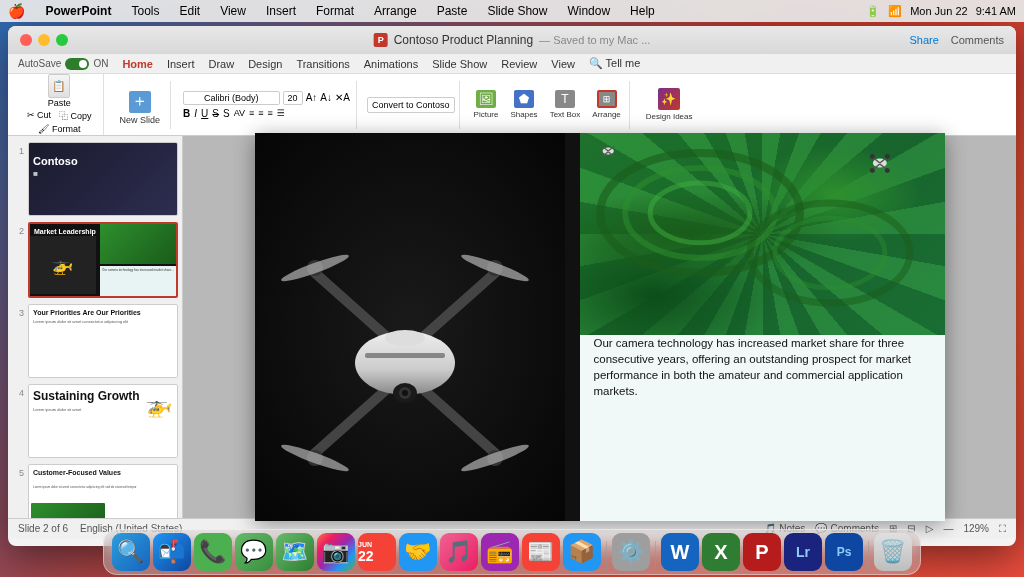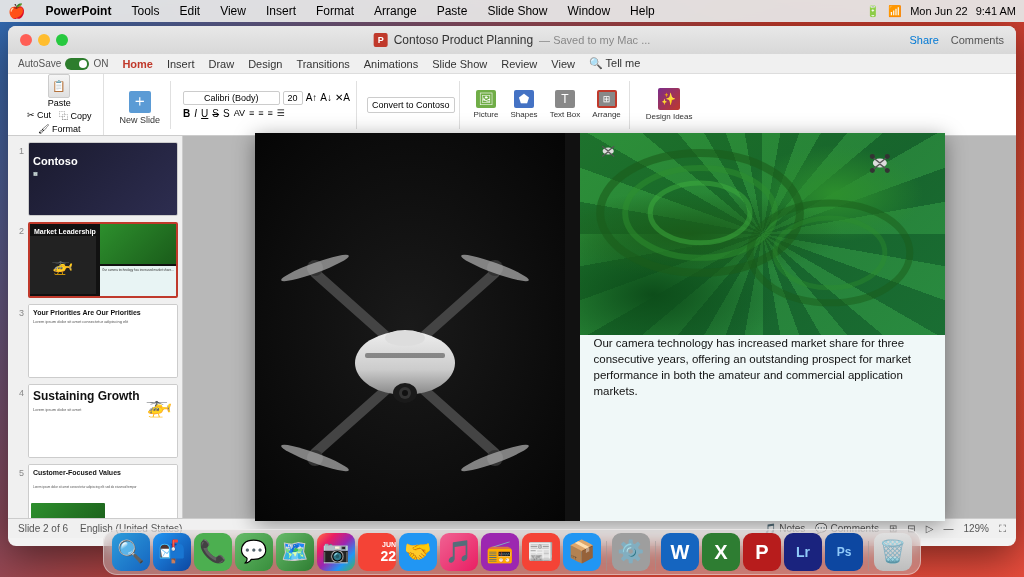--- a/index.html
+++ b/index.html
@@ -805,21 +805,21 @@
 
 </div>
 
 <div class="dock">
   <div class="dock-icon" style="background:linear-gradient(135deg,#2d9cdb,#1565c0);">🔍</div>
   <div class="dock-icon" style="background:linear-gradient(135deg,#2196f3,#0d47a1);">📬</div>
   <div class="dock-icon" style="background:#4caf50;">📞</div>
   <div class="dock-icon" style="background:linear-gradient(135deg,#66bb6a,#388e3c);">💬</div>
   <div class="dock-icon" style="background:linear-gradient(135deg,#66bb6a,#2e7d32);">🗺️</div>
   <div class="dock-icon" style="background:linear-gradient(135deg,#ff7043,#e91e63,#9c27b0,#2196f3,#4caf50);">📷</div>
-  <div class="dock-icon" style="background:#f44336; color:white; font-size:10px; flex-direction:column; display:flex; align-items:flex-end; justify-content:center;">
+  <div class="dock-icon" style="background:#f44336; color:white; font-size:10px; flex-direction:column; display:flex; align-items:flex-start; justify-content:center;">
     <div style="font-size:7px; color:white; font-weight:bold;">JUN</div>
     <div style="font-size:14px; color:white; font-weight:bold;">22</div>
   </div>
   <div class="dock-icon" style="background:#2196f3;">🤝</div>
   <div class="dock-icon" style="background:linear-gradient(135deg,#f06292,#e91e63);">🎵</div>
   <div class="dock-icon" style="background:#9c27b0;">📻</div>
   <div class="dock-icon" style="background:#f44336;">📰</div>
   <div class="dock-icon" style="background:#2196f3;">📦</div>
   <div class="dock-separator"></div>
   <div class="dock-icon" style="background:#9e9e9e;">⚙️</div>

